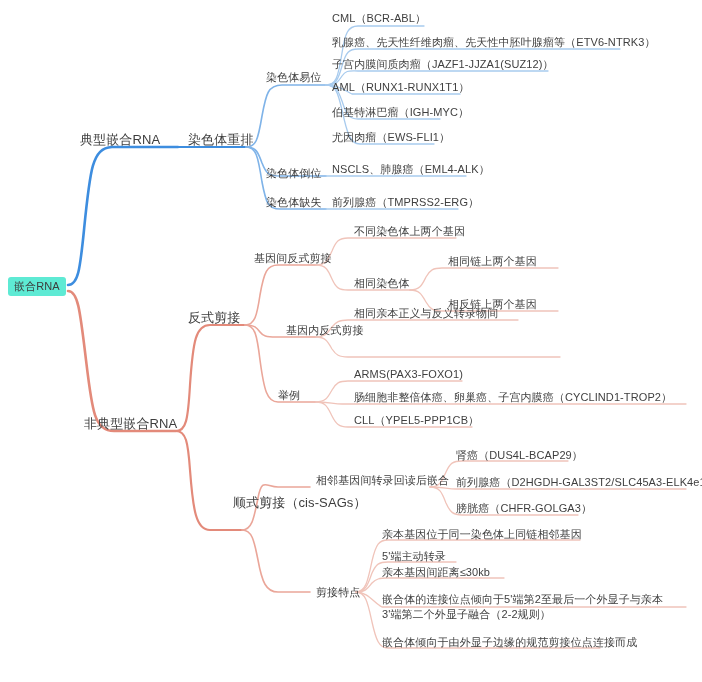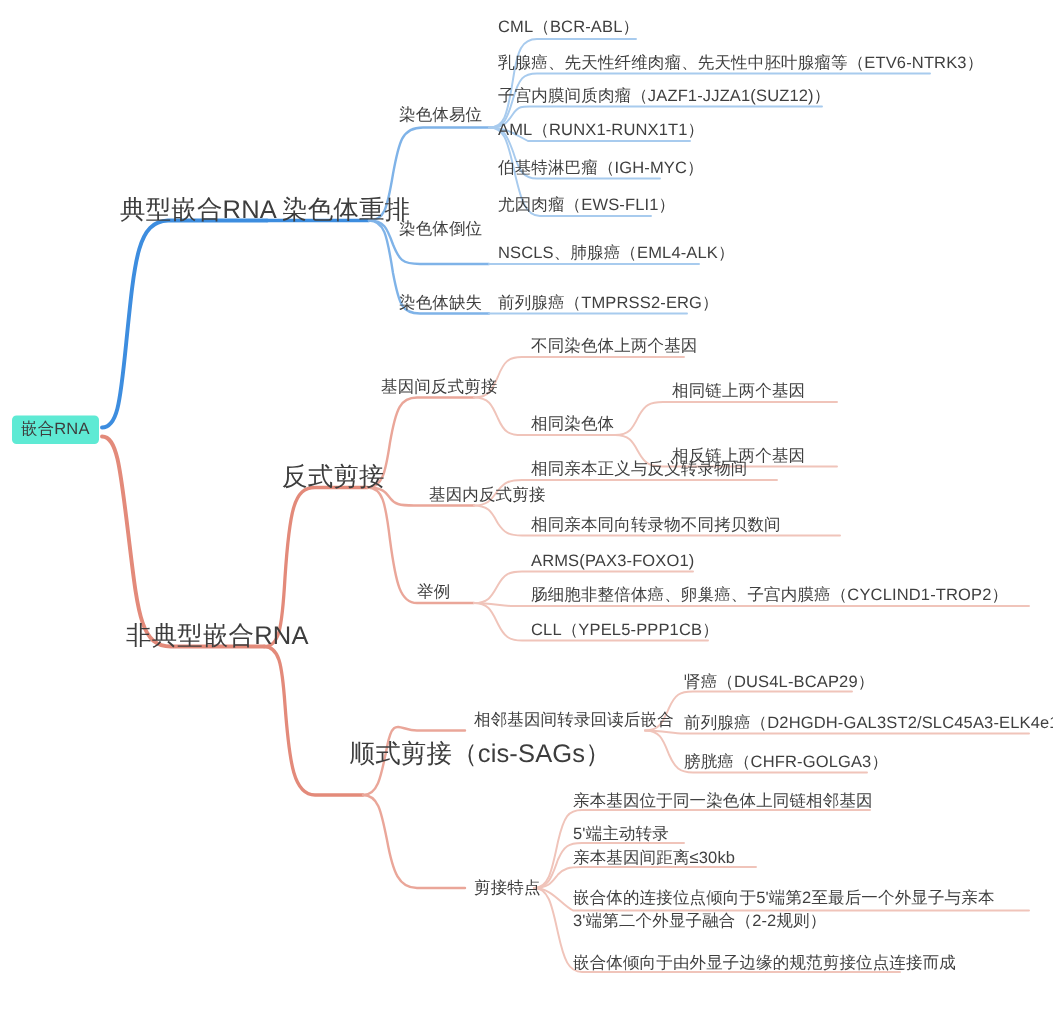--- a/index.html
+++ b/index.html
@@ -19,21 +19,21 @@
     letter-spacing:0.1px;
   }
   .node.wrap{white-space:normal;}
   .root{
     background:#5eead4;
     border-radius:3px;
     padding:2px 6px;
     font-size:11px;
     color:#3d3d3d;
   }
-  .lvl1{font-size:17px;}
+  .lvl1{font-size:13px;}
   .lvl2{font-size:11px;}
   .leaf{font-size:11px;color:#3f3f3f;}
 </style>
 </head>
 <body>
 
 <div id="canvas">
 
   <svg id="links" viewBox="0 0 702 682" xmlns="http://www.w3.org/2000/svg">
     <g fill="none" stroke-linecap="round">
@@ -94,21 +94,21 @@
   </svg>
 
   <div class="node root" style="left:8px;top:277px;">嵌合RNA</div>
 
   <div class="node lvl1" style="left:80px;top:132px;">典型嵌合RNA</div>
 
   <div class="node lvl1" style="left:188px;top:132px;">染色体重排</div>
 
   <div class="node lvl2" style="left:266px;top:70px;">染色体易位</div>
 
-  <div class="node lvl2" style="left:266px;top:146px;">染色体倒位</div>
+  <div class="node lvl2" style="left:266px;top:166px;">染色体倒位</div>
 
   <div class="node lvl2" style="left:266px;top:195px;">染色体缺失</div>
 
   <div class="node leaf" style="left:332px;top:11px;">CML（BCR-ABL）</div>
   <div class="node leaf" style="left:332px;top:35px;text-align:right;">乳腺癌、先天性纤维肉瘤、先天性中胚叶腺瘤等（ETV6-NTRK3）</div>
   <div class="node leaf" style="left:332px;top:57px;">子宫内膜间质肉瘤（JAZF1-JJZA1(SUZ12)）</div>
   <div class="node leaf" style="left:332px;top:80px;">AML（RUNX1-RUNX1T1）</div>
   <div class="node leaf" style="left:332px;top:105px;">伯基特淋巴瘤（IGH-MYC）</div>
   <div class="node leaf" style="left:332px;top:130px;">尤因肉瘤（EWS-FLI1）</div>
 
@@ -124,21 +124,20 @@
   <div class="node lvl2" style="left:254px;top:251px;">基因间反式剪接</div>
   <div class="node lvl2" style="left:254px;top:323px;margin-left:32px;">基因内反式剪接</div>
   <div class="node lvl2" style="left:278px;top:388px;">举例</div>
 
   <div class="node leaf" style="left:354px;top:224px;">不同染色体上两个基因</div>
   <div class="node lvl2" style="left:354px;top:276px;">相同染色体</div>
   <div class="node leaf" style="left:448px;top:254px;text-align:center;">相同链上两个基因</div>
   <div class="node leaf" style="left:448px;top:297px;">相反链上两个基因</div>
 
   <div class="node leaf" style="left:354px;top:306px;">相同亲本正义与反义转录物间</div>
-  <div class="node leaf" style="left:354px;top:343px;">相同亲本同向转录物不同拷贝数间</div>
 
   <div class="node leaf" style="left:354px;top:367px;">ARMS(PAX3-FOXO1)</div>
   <div class="node leaf" style="left:354px;top:390px;">肠细胞非整倍体癌、卵巢癌、子宫内膜癌（CYCLIND1-TROP2）</div>
   <div class="node leaf" style="left:354px;top:413px;">CLL（YPEL5-PPP1CB）</div>
 
   <div class="node lvl2" style="left:316px;top:473px;">相邻基因间转录回读后嵌合</div>
   <div class="node lvl2" style="left:316px;top:585px;">剪接特点</div>
 
   <div class="node leaf" style="left:456px;top:448px;">肾癌（DUS4L-BCAP29）</div>
   <div class="node leaf" style="left:456px;top:475px;">前列腺癌（D2HGDH-GAL3ST2/SLC45A3-ELK4e1e2）</div>

